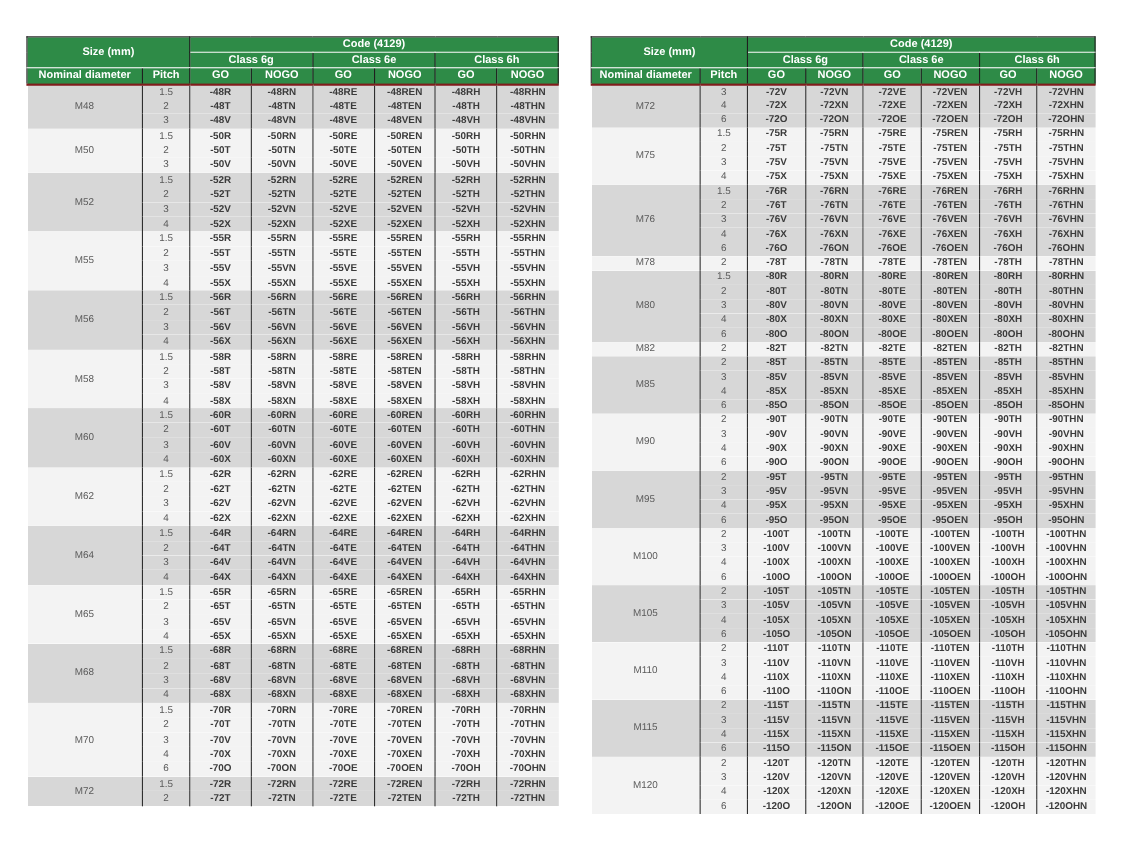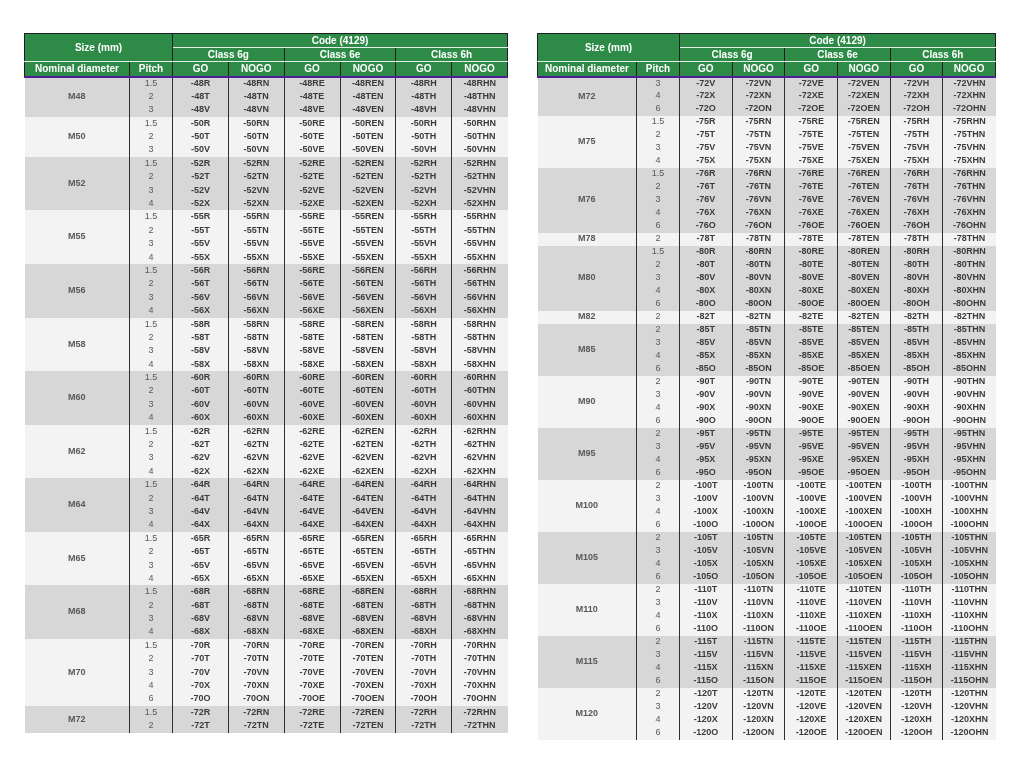--- a/index.html
+++ b/index.html
@@ -17,36 +17,36 @@
 
   
   .tbl thead th{
     background:#2e8b47;color:#ffffff;font-weight:bold;
     padding:0;text-align:center;vertical-align:middle;
     border-left:1px solid #1f1f1f;border-right:1px solid #1f1f1f;
     border-top:1px solid #e7eee8;border-bottom:1px solid #e7eee8;
     font-size:10px;line-height:1.1;
   }
   .tbl thead tr.hr1 th{border-top:1px solid #1f1f1f;}
-  .tbl thead tr.hr3 th{border-bottom:2px solid #4c1d95;}
+  .tbl thead tr.hr3 th{border-bottom:2px solid #7f1d1d;}
   .tbl thead tr.hr1{height:14px;}
   .tbl thead tr.hr2{height:14px;}
   .tbl thead tr.hr3{height:15px;}
   .tbl th.th-size{font-size:10px;}
 
   
   .tbl td{
     padding:0;text-align:center;vertical-align:middle;
     font-size:9px;line-height:1.05;
     border-left:1px solid #2f2f2f;border-right:1px solid #2f2f2f;
     overflow:hidden;white-space:nowrap;
   }
   #tbl-left tbody tr{height:13.4px;}
   #tbl-right tbody tr{height:13px;}
-  .tbl td.size-cell{border-left:none;color:#595959;font-weight:bold;font-size:9px;}
+  .tbl td.size-cell{border-left:none;color:#595959;font-weight:normal;font-size:9px;}
   .tbl td.pitch-cell{color:#595959;font-weight:normal;}
   .tbl td.code-cell{color:#3b3b3b;font-weight:bold;letter-spacing:0;}
   .tbl td:last-child{border-right:none;}
   tr.g-gray td{background:#d7d7d7;}
   tr.g-light td{background:#f3f3f3;}
 </style>
 </head>
 <body>
 
 <table class="tbl" id="tbl-left">

